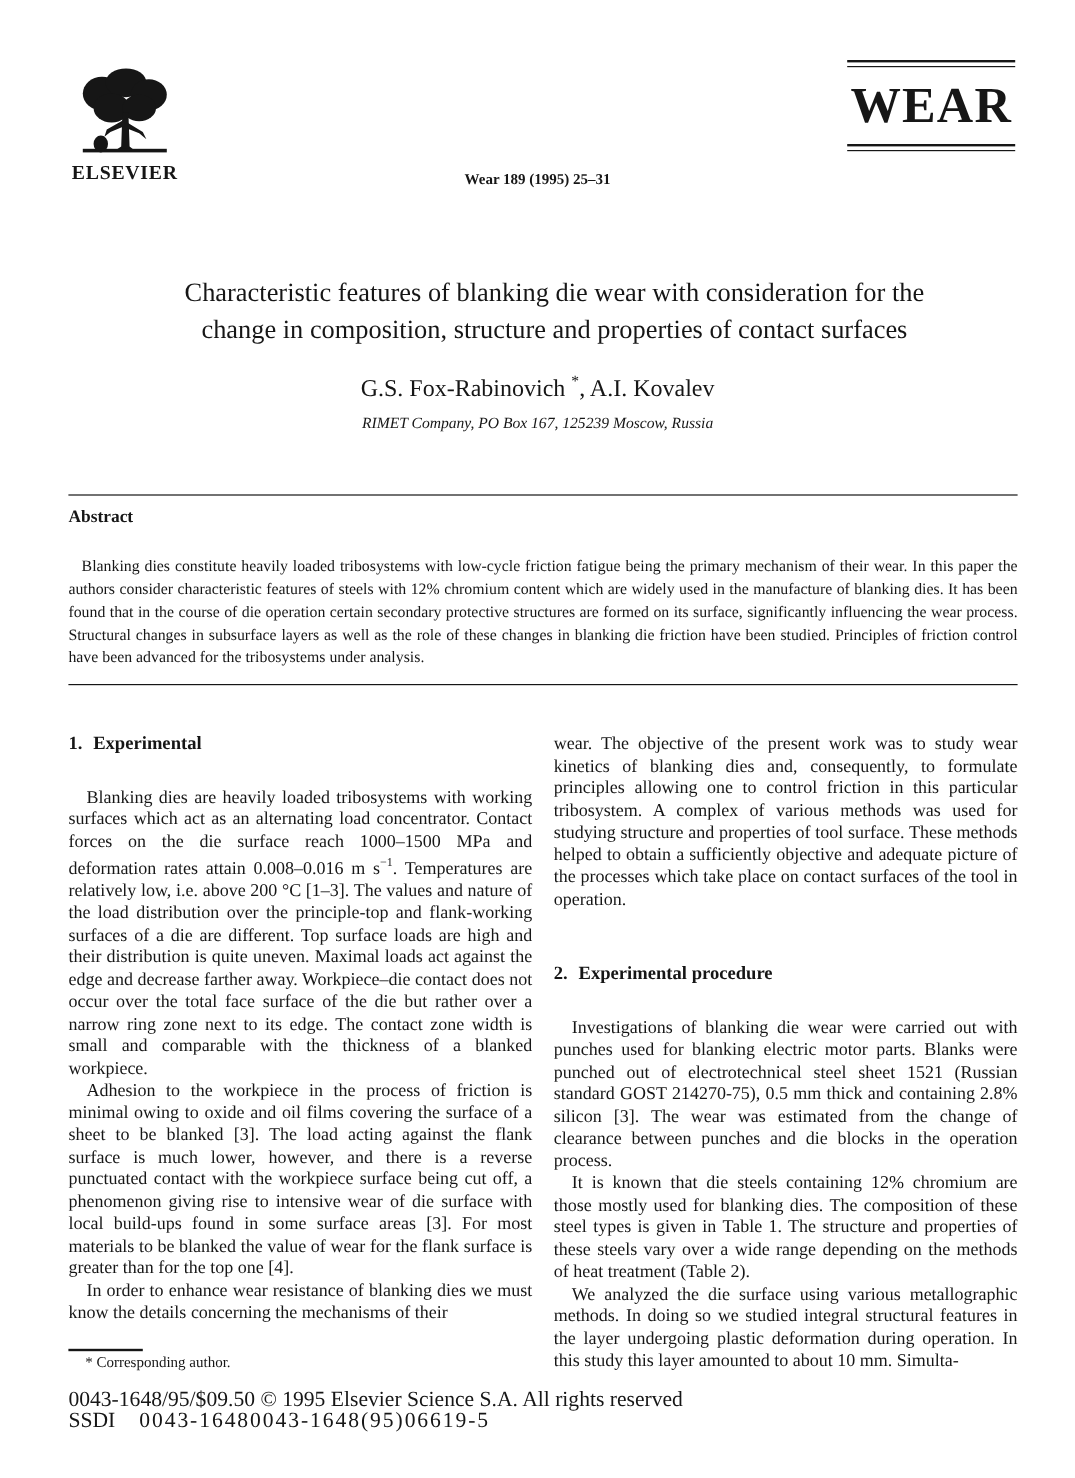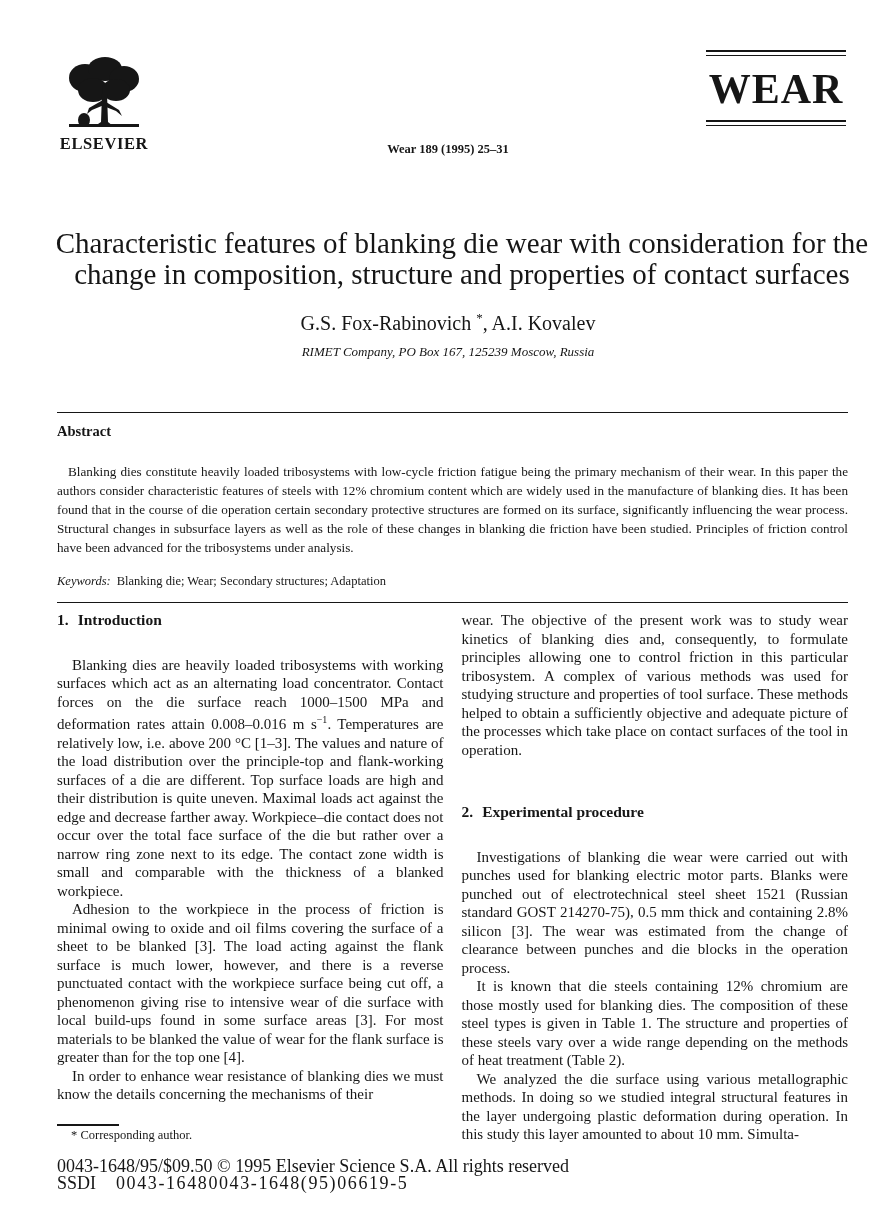--- a/index.html
+++ b/index.html
@@ -16,21 +16,21 @@
   .logo-block { position:absolute; left:58px; top:56px; width:92px; text-align:center; }
   .logo-block svg { display:block; margin:0 auto; }
   .publisher { font-size:16.5px; font-weight:600; letter-spacing:0.6px; margin-top:2px; }
   .citation { position:absolute; left:50%; transform:translateX(-50%); top:142px; font-size:12.5px;font-weight:bold; }
   .wear-box { position:absolute; right:50px; top:50px; width:140px; text-align:center; }
   .rule2 { height:6px; border-top:2.5px solid #161616; border-bottom:1.2px solid #161616; }
   .wear-word { font-size:42px; font-weight:700; letter-spacing:1px; line-height:1.0; margin:12px 0 10px 0; }
 
   
   .titleblock { position:absolute; top:228px; left:0; width:100%; text-align:center; }
-  .title-line { font-size:29px; line-height:31px; white-space:nowrap;padding-left:28px; }
+  .title-line { font-size:22px; line-height:31px; white-space:nowrap;padding-left:28px; }
   .authors { margin-top:20px; font-size:20px; }
   .authors sup { font-size:13px; vertical-align:super; }
   .affiliation { margin-top:9px; font-size:13px; font-style:italic; }
   .received { margin-top:14px; font-size:12.5px; }
 
   
   .abstract { position:absolute; top:412px; left:57px; width:791px; }
   .hrule { border:none; border-top:1.6px solid #161616; height:0; }
   .abs-head { font-size:14.5px; font-weight:700; margin-top:10px; }
   .abs-text { margin-top:22px; font-size:13.2px; line-height:19px; text-align:justify; text-indent:11px; }
@@ -96,31 +96,28 @@
     <div class="title-line">Characteristic features of blanking die wear with consideration for the</div>
     <div class="title-line">change in composition, structure and properties of contact surfaces</div>
     <div class="authors"><span>G.S. Fox-Rabinovich </span><sup>*</sup><span>, A.I. Kovalev</span></div>
     <div class="affiliation">RIMET Company, PO Box 167, 125239 Moscow, Russia</div>
   </div>
 
   <div class="abstract">
     <hr class="hrule">
     <div class="abs-head">Abstract</div>
     <p class="abs-text">Blanking dies constitute heavily loaded tribosystems with low-cycle friction fatigue being the primary mechanism of their wear. In this paper the authors consider characteristic features of steels with 12% chromium content which are widely used in the manufacture of blanking dies. It has been found that in the course of die operation certain secondary protective structures are formed on its surface, significantly influencing the wear process. Structural changes in subsurface layers as well as the role of these changes in blanking die friction have been studied. Principles of friction control have been advanced for the tribosystems under analysis.</p>
-    <div class="keywords">
-      <span class="kw-label">Keywords:</span><span class="kw-text">Blanking die; Wear; Secondary structures; Adaptation</span>
-    </div>
     <hr class="hrule abs-rule-bottom">
   </div>
 
   <div class="columns">
 
     <div class="col">
       <div class="sec-head">
-        <span class="sec-num">1.</span><span>Introduction</span>
+        <span class="sec-num">1.</span><span>Experimental</span>
       </div>
       <p class="indent"><span>Blanking dies are heavily loaded tribosystems with working surfaces which act as an alternating load concentrator. Contact forces on the die surface reach 1000–1500 MPa and deformation rates attain 0.008–0.016 m s</span><sup>−1</sup><span>. Temperatures are relatively low, i.e. above 200 °C [1–3]. The values and nature of the load distribution over the principle-top and flank-working surfaces of a die are different. Top surface loads are high and their distribution is quite uneven. Maximal loads act against the edge and decrease farther away. Workpiece–die contact does not occur over the total face surface of the die but rather over a narrow ring zone next to its edge. The contact zone width is small and comparable with the thickness of a blanked workpiece.</span></p>
       <p class="indent">Adhesion to the workpiece in the process of friction is minimal owing to oxide and oil films covering the surface of a sheet to be blanked [3]. The load acting against the flank surface is much lower, however, and there is a reverse punctuated contact with the workpiece surface being cut off, a phenomenon giving rise to intensive wear of die surface with local build-ups found in some surface areas [3]. For most materials to be blanked the value of wear for the flank surface is greater than for the top one [4].</p>
       <p class="indent">In order to enhance wear resistance of blanking dies we must know the details concerning the mechanisms of their</p>
 
       <div class="footnote">
         <hr class="fn-rule">
         <p class="fn-text">* Corresponding author.</p>
       </div>
     </div>

